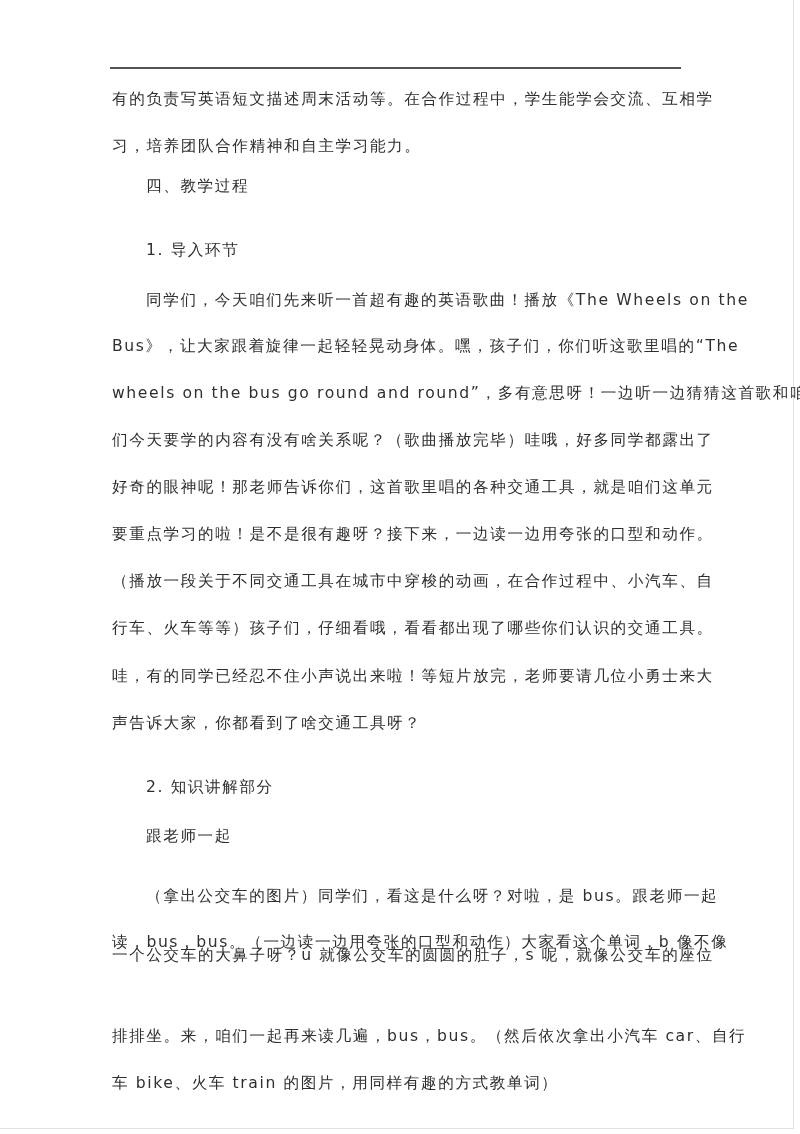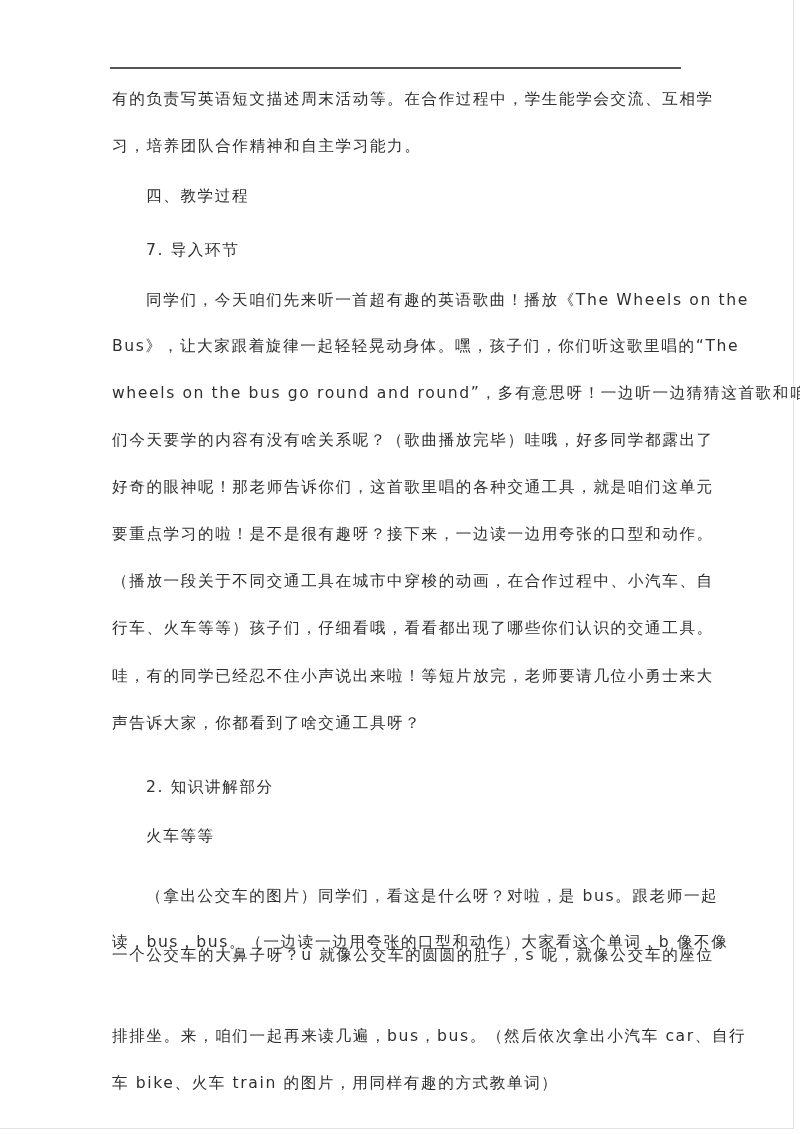--- a/index.html
+++ b/index.html
@@ -66,33 +66,33 @@
 </head>
 <body>
 
 <div class="page">
   <div class="header-rule"></div>
 
 
   <div class="content">
     <div class="line" style="top:0px">有的负责写英语短文描述周末活动等。在合作过程中，学生能学会交流、互相学</div>
     <div class="line" style="top:47px">习，培养团队合作精神和自主学习能力。</div>
-    <div class="line indent" style="top:97px">四、教学过程</div>
-    <div class="line indent" style="top:151px">7. 导入环节</div>
+    <div class="line indent" style="top:87px">四、教学过程</div>
+    <div class="line indent" style="top:151px">1. 导入环节</div>
     <div class="line indent" style="top:201px">同学们，今天咱们先来听一首超有趣的英语歌曲！播放《The Wheels on the</div>
     <div class="line" style="top:247px">Bus》，让大家跟着旋律一起轻轻晃动身体。嘿，孩子们，你们听这歌里唱的“The</div>
     <div class="line" style="top:294px">wheels on the bus go round and round”，多有意思呀！一边听一边猜猜这首歌和咱</div>
     <div class="line" style="top:341px">们今天要学的内容有没有啥关系呢？（歌曲播放完毕）哇哦，好多同学都露出了</div>
     <div class="line" style="top:388px">好奇的眼神呢！那老师告诉你们，这首歌里唱的各种交通工具，就是咱们这单元</div>
     <div class="line" style="top:435px">要重点学习的啦！是不是很有趣呀？接下来，一边读一边用夸张的口型和动作。</div>
     <div class="line" style="top:482px">（播放一段关于不同交通工具在城市中穿梭的动画，在合作过程中、小汽车、自</div>
     <div class="line" style="top:529px">行车、火车等等）孩子们，仔细看哦，看看都出现了哪些你们认识的交通工具。</div>
     <div class="line" style="top:577px">哇，有的同学已经忍不住小声说出来啦！等短片放完，老师要请几位小勇士来大</div>
     <div class="line" style="top:624px">声告诉大家，你都看到了啥交通工具呀？</div>
     <div class="line indent" style="top:688px">2. 知识讲解部分</div>
-    <div class="line indent" style="top:737px">火车等等</div>
+    <div class="line indent" style="top:737px">跟老师一起</div>
     <div class="line indent" style="top:797px">（拿出公交车的图片）同学们，看这是什么呀？对啦，是 bus。跟老师一起</div>
     <div class="line" style="top:843px">读，bus，bus。（一边读一边用夸张的口型和动作）大家看这个单词，b 像不像</div>
     <div class="line" style="top:856px">一个公交车的大鼻子呀？u 就像公交车的圆圆的肚子，s 呢，就像公交车的座位</div>
     <div class="line" style="top:937px">排排坐。来，咱们一起再来读几遍，bus，bus。（然后依次拿出小汽车 car、自行</div>
     <div class="line" style="top:984px">车 bike、火车 train 的图片，用同样有趣的方式教单词）</div>
   </div>
 </div>
 
 </body></html>

